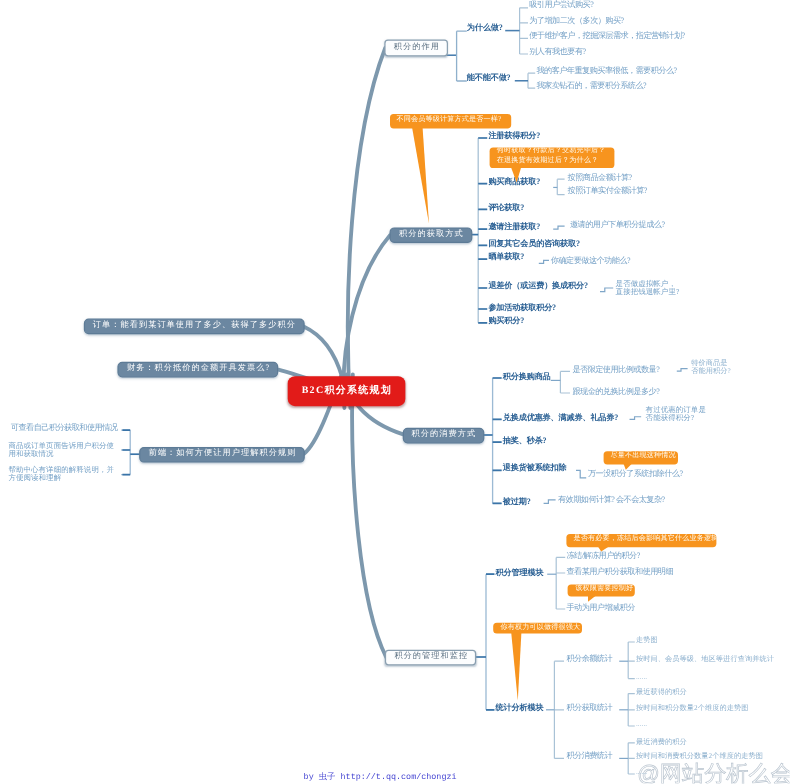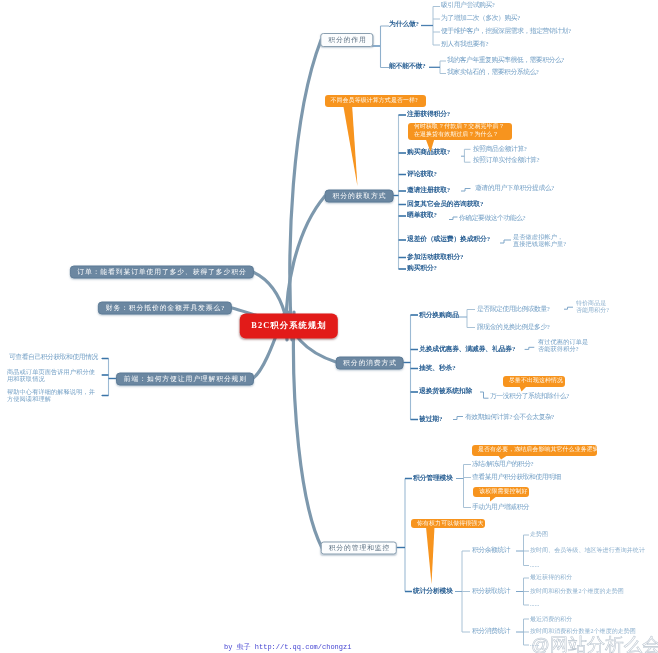--- a/index.html
+++ b/index.html
@@ -264,15 +264,15 @@
   <div class="callout" style="left:472px;top:444.5px;width:125px;height:11.5px;">
     <span>是否有必要，冻结后会影响其它什么业务逻辑</span>
   </div>
   <div class="callout" style="left:473.3px;top:486.7px;width:56px;height:10.7px;">
     <span>该权限需要控制好</span>
   </div>
   <div class="callout" style="left:411px;top:518.7px;width:74px;height:9.5px;">
     <span>你有权力可以做得很强大</span>
   </div>
 
-  <div class="footer" style="left:224px;top:641.5px;">by 虫子  http://t.qq.com/chongzi</div>
+  <div class="footer" style="left:253px;top:641.5px;">by 虫子  http://t.qq.com/chongzi</div>
   <div class="wmark" style="left:531px;top:632px;">@网站分析么会</div>
 </div>
 
 </body></html>

